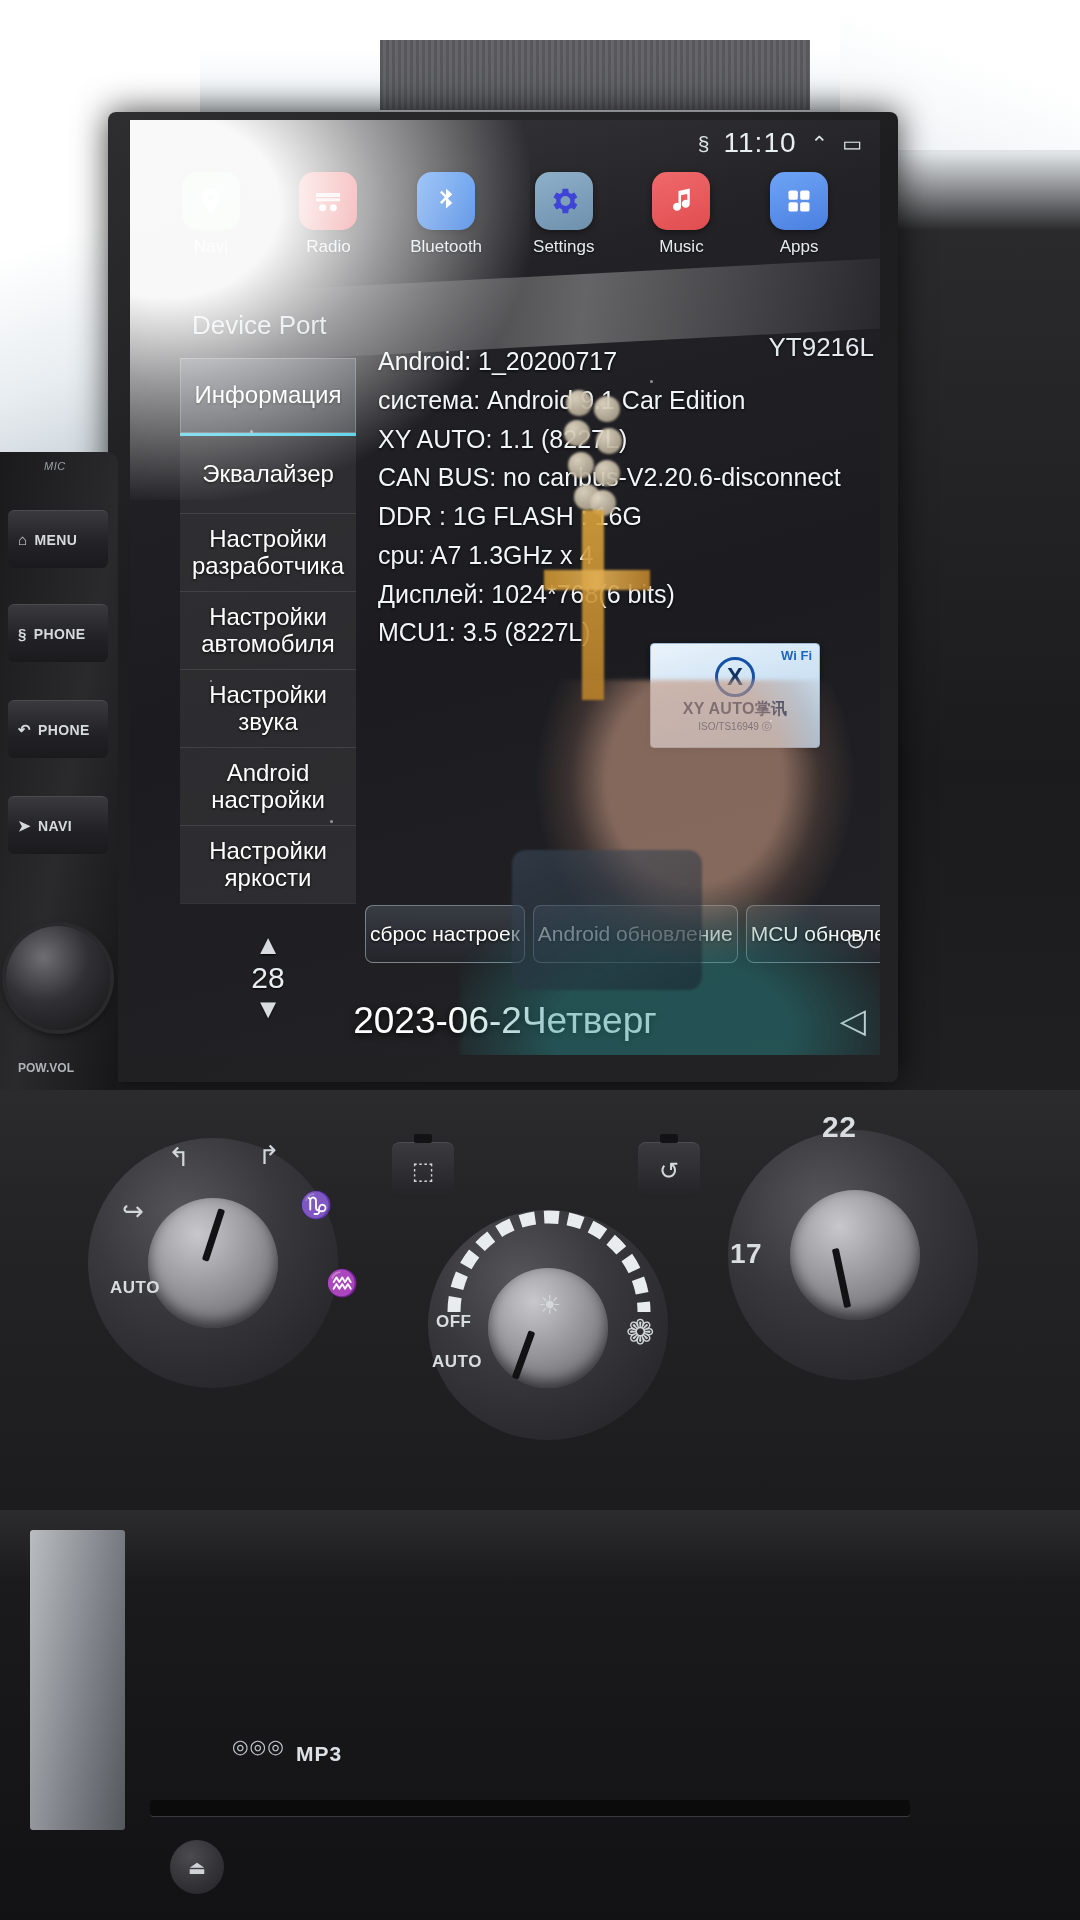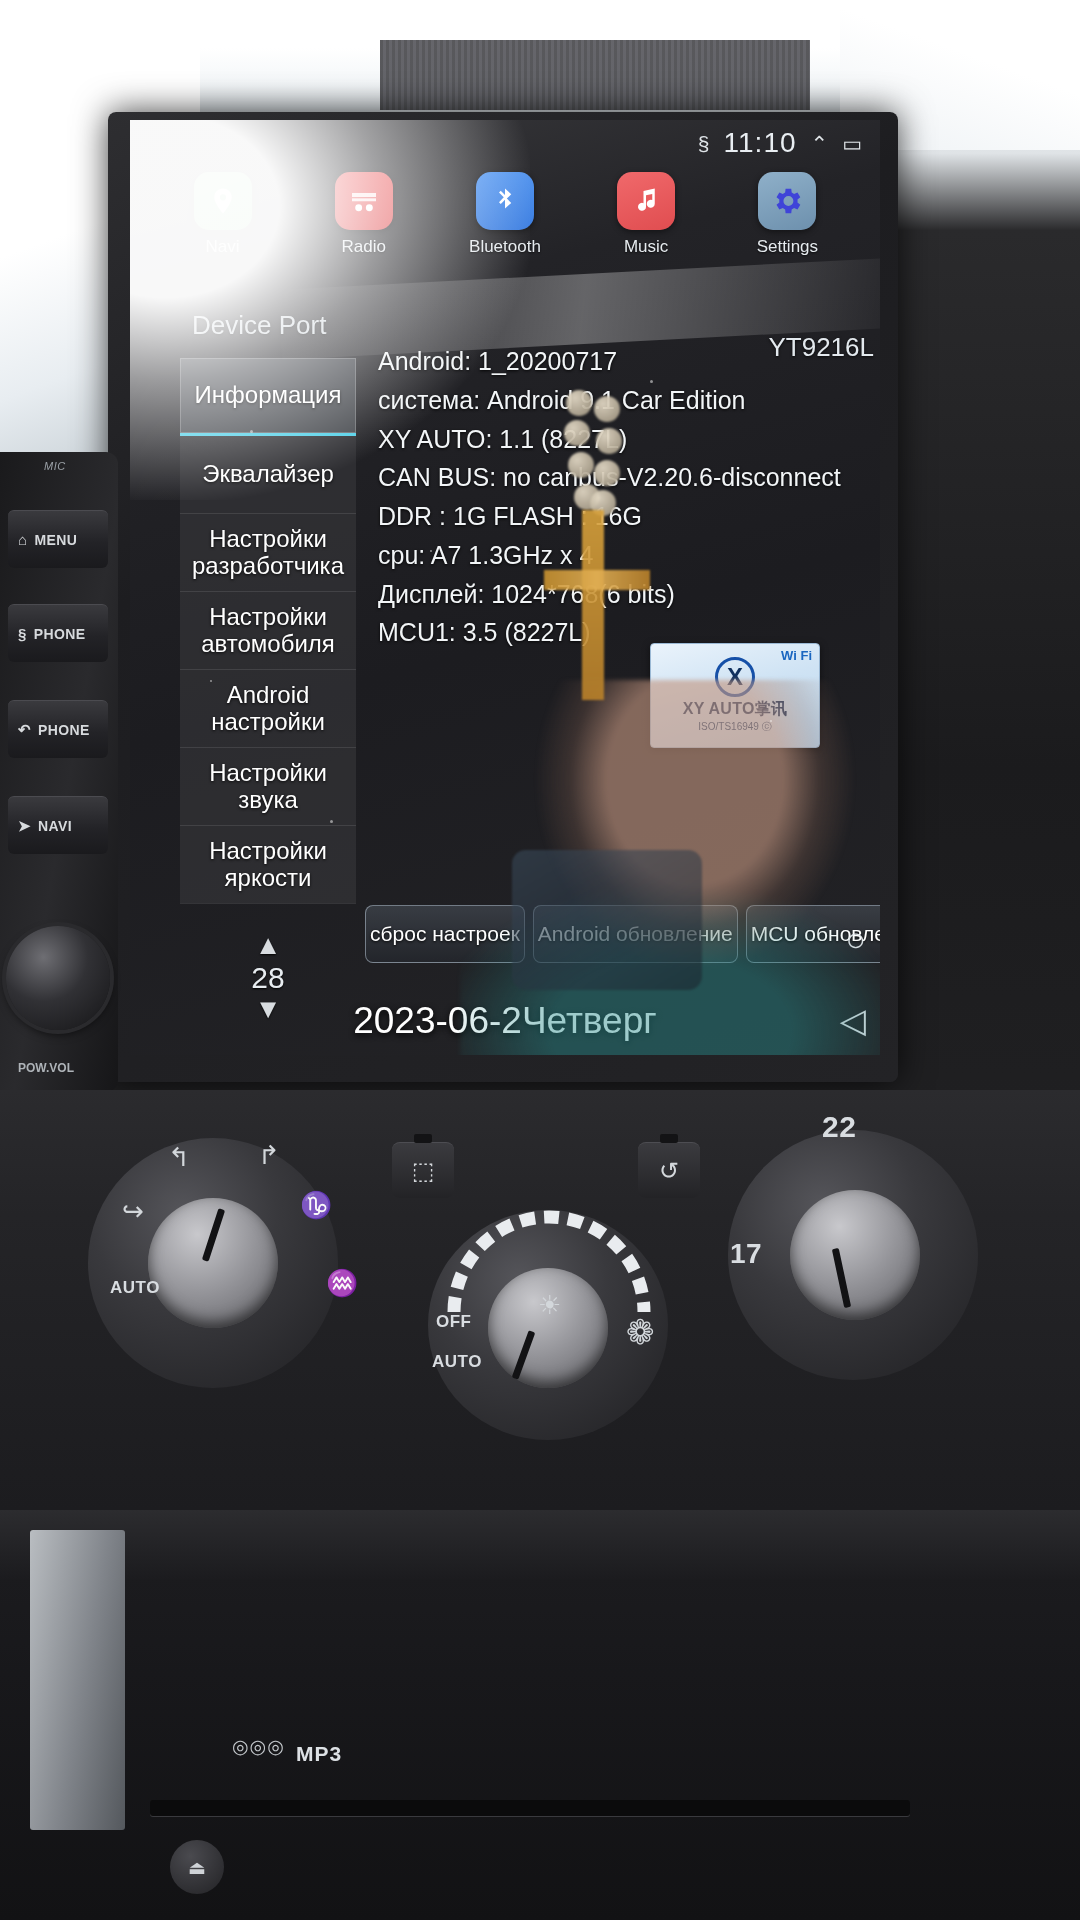--- a/index.html
+++ b/index.html
@@ -336,49 +336,60 @@
       <div class="dock-item">
         <div class="app-tile tile-bt">
           <svg width="30" height="30" viewBox="0 0 24 24">
               <path class="glyph" d="M12 2l5 4.5L13.5 10 17 13.5 12 18V11l-3.4 3.4-1.4-1.4L11 9 7.2 5.2 8.6 3.8 12 7.2V2z"></path>
             </svg>
         </div>
         <span class="app-label">Bluetooth</span>
       </div>
 
       <div class="dock-item">
+        <div class="app-tile tile-set">
+          <svg width="34" height="34" viewBox="0 0 24 24">
+            <path fill="#3f44d8" d="M19.4 13a7.6 7.6 0 0 0 0-2l2-1.6-2-3.4-2.4 1a7.6 7.6 0 0 0-1.7-1L15 3.4h-4l-.3 2.6a7.6 7.6 0 0 0-1.7 1l-2.4-1-2 3.4L6.6 11a7.6 7.6 0 0 0 0 2l-2 1.6 2 3.4 2.4-1c.5.4 1.1.8 1.7 1l.3 2.6h4l.3-2.6c.6-.2 1.2-.6 1.7-1l2.4 1 2-3.4L19.4 13zM13 15.5A3.5 3.5 0 1 1 13 8.5a3.5 3.5 0 0 1 0 7z"></path>
+          </svg>
+        </div>
+        <span class="app-label">Settings</span>
+      </div>
+
+      <div class="dock-item">
         <div class="app-tile tile-music">
           <svg width="30" height="30" viewBox="0 0 24 24">
               <path class="glyph" d="M10 4l9-2v12.2a3.2 3.2 0 1 1-2-2.96V6.3l-5 1.1v9.3A3.2 3.2 0 1 1 10 13.7V4z"></path>
             </svg>
         </div>
         <span class="app-label">Music</span>
       </div>
 
       <div class="dock-item">
-        <div class="app-tile tile-set">
-          <svg width="34" height="34" viewBox="0 0 24 24">
-            <path fill="#3f44d8" d="M19.4 13a7.6 7.6 0 0 0 0-2l2-1.6-2-3.4-2.4 1a7.6 7.6 0 0 0-1.7-1L15 3.4h-4l-.3 2.6a7.6 7.6 0 0 0-1.7 1l-2.4-1-2 3.4L6.6 11a7.6 7.6 0 0 0 0 2l-2 1.6 2 3.4 2.4-1c.5.4 1.1.8 1.7 1l.3 2.6h4l.3-2.6c.6-.2 1.2-.6 1.7-1l2.4 1 2-3.4L19.4 13zM13 15.5A3.5 3.5 0 1 1 13 8.5a3.5 3.5 0 0 1 0 7z"></path>
+        <div class="app-tile tile-apps">
+          <svg width="28" height="28" viewBox="0 0 24 24">
+            <rect class="glyph" x="3" y="3" width="8" height="8" rx="1.6"></rect>
+            <rect class="glyph" x="13" y="3" width="8" height="8" rx="1.6"></rect>
+            <rect class="glyph" x="3" y="13" width="8" height="8" rx="1.6"></rect>
+            <rect class="glyph" x="13" y="13" width="8" height="8" rx="1.6"></rect>
           </svg>
         </div>
-        <span class="app-label">Settings</span>
+        <span class="app-label">Apps</span>
       </div>
-
     </div>
 
     <div class="settings-title">Device Port</div>
     <div class="unit-model">YT9216L</div>
 
     <div class="sidebar">
       <div class="side-item active">Информация</div>
       <div class="side-item">Эквалайзер</div>
       <div class="side-item">Настройки разработчика</div>
       <div class="side-item">Настройки автомобиля</div>
+      <div class="side-item">Настройки звука</div>
       <div class="side-item">Android настройки</div>
-      <div class="side-item">Настройки звука</div>
       <div class="side-item">Настройки яркости</div>
     </div>
 
     <div class="spinner">
       <span class="arrow">▲</span>
       <span class="val">28</span>
       <span class="arrow">▼</span>
     </div>
 
     <div class="info">

